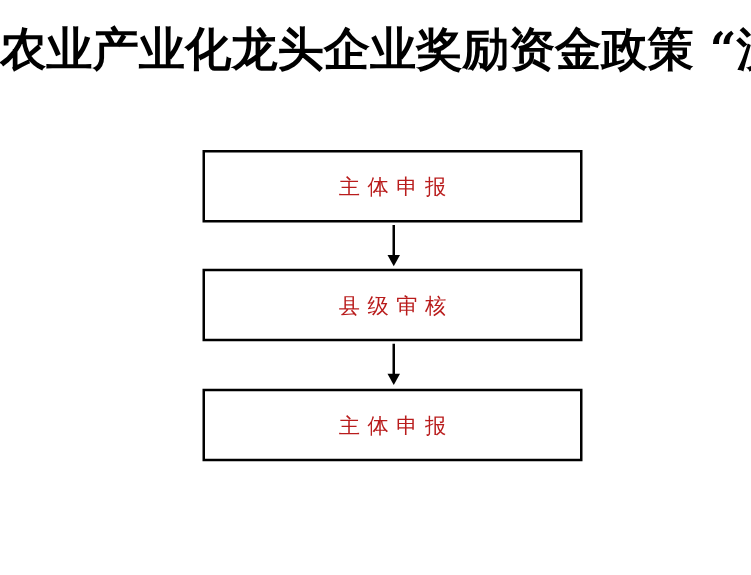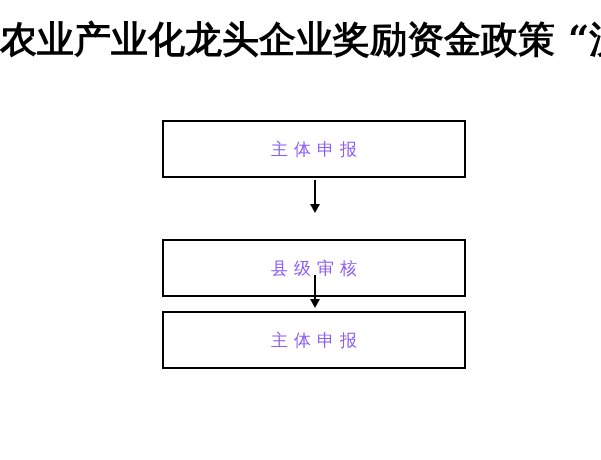--- a/index.html
+++ b/index.html
@@ -31,25 +31,25 @@
     left: 162px;
     width: 304px;
     height: 58px;
     border: 2px solid #000000;
     background: #ffffff;
     display: flex;
     align-items: center;
     justify-content: center;
   }
   .flow-box-1 { top: 120px; }
-  .flow-box-2 { top: 215px; margin-top: 24px; }
+  .flow-box-2 { top: 215px; }
   .flow-box-3 { top: 311px; }
   .flow-label {
     font-size: 17px;
-    color: #8b5cf6;
+    color: #b91c1c;
     letter-spacing: 6px;
     padding-left: 6px; 
     white-space: nowrap;
   }
   .arrow-line {
     position: absolute;
     left: 314px;
     width: 2px;
     background: #000000;
   }

